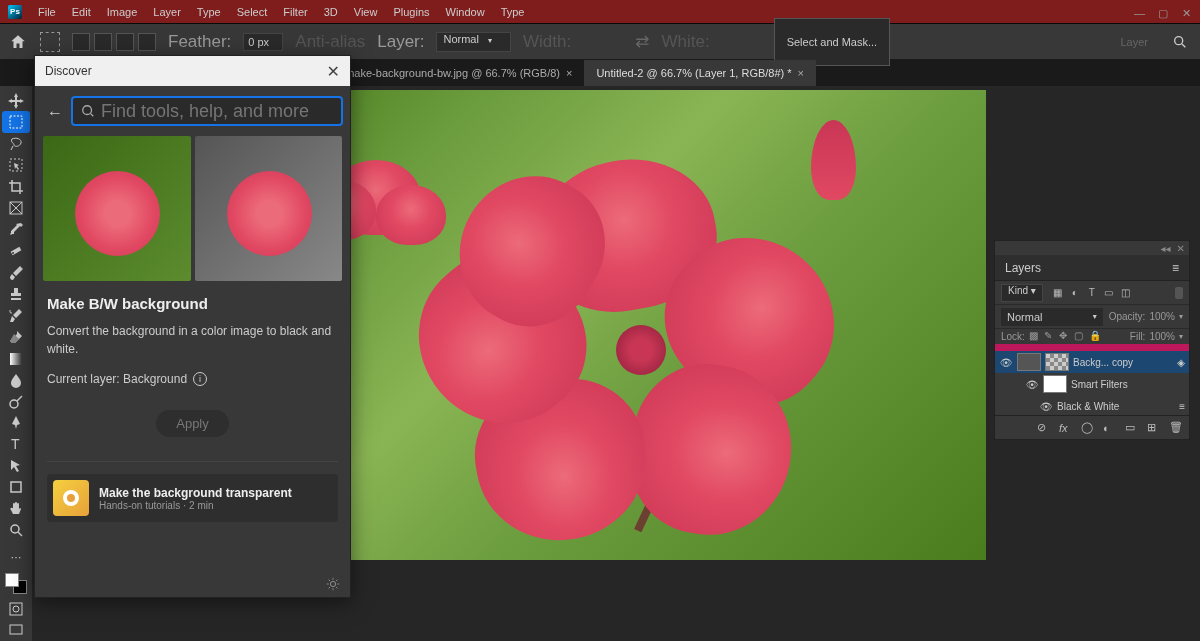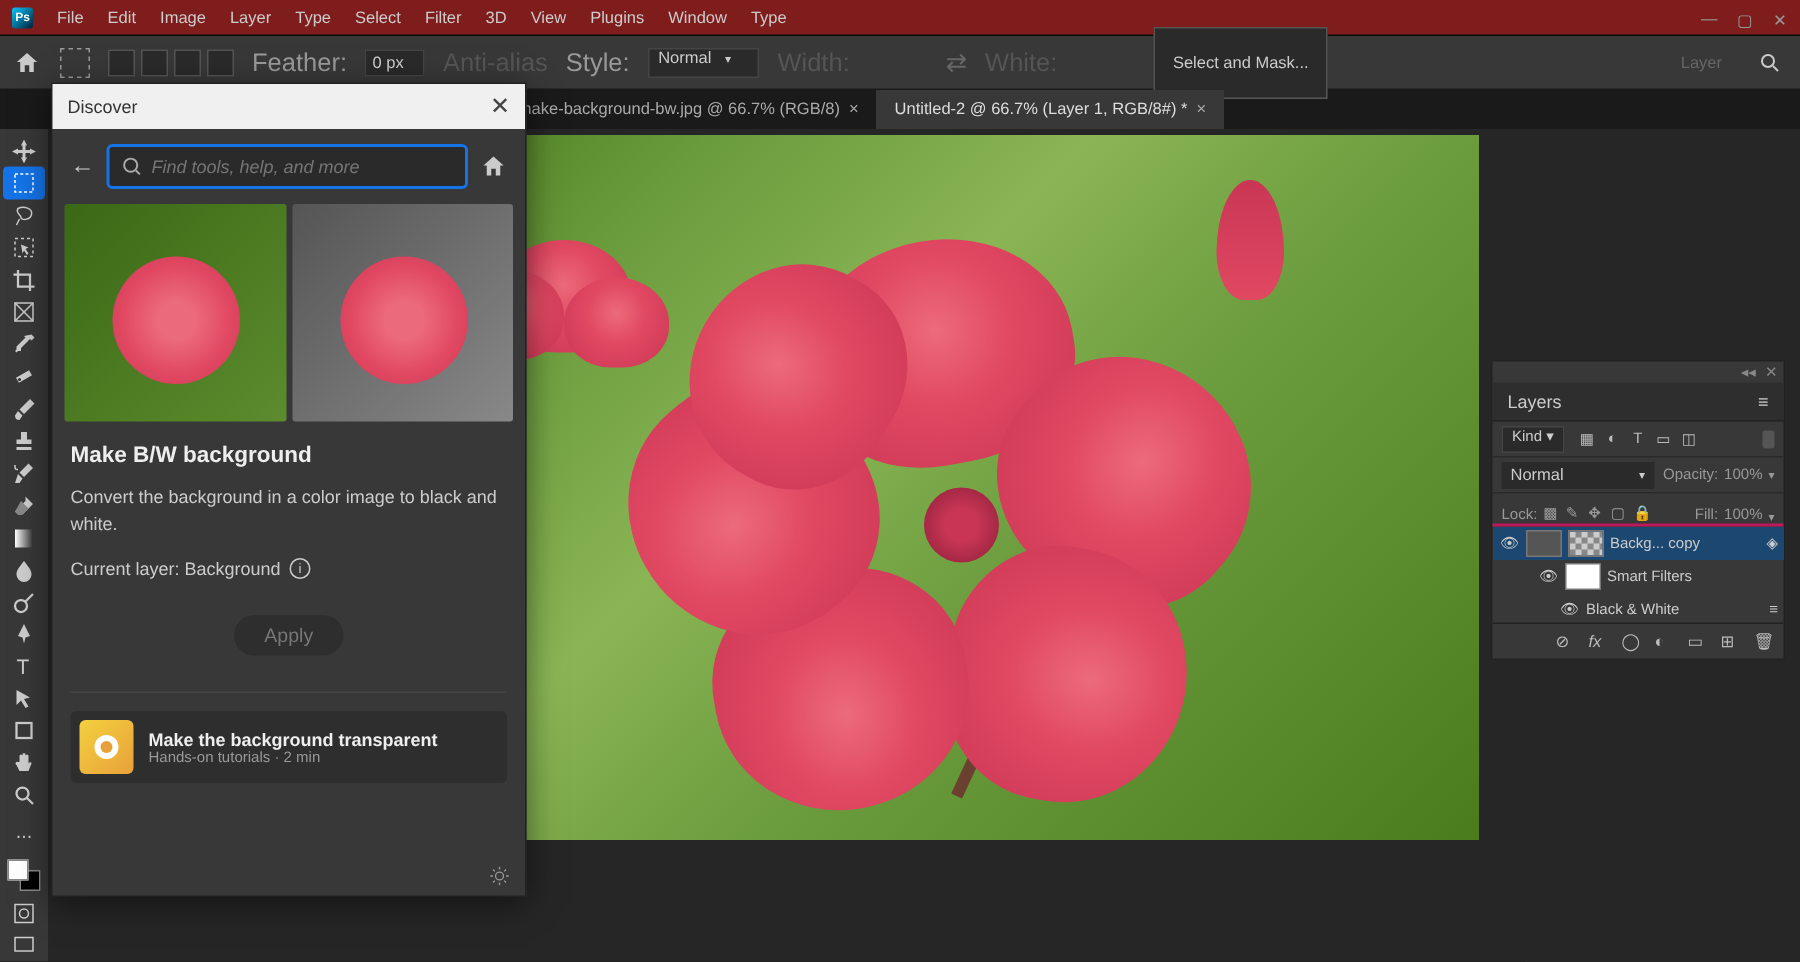--- a/index.html
+++ b/index.html
@@ -39,21 +39,21 @@
 .flower-center{position:absolute;width:50px;height:50px;left:200px;top:175px;background:radial-gradient(circle,#c93655 30%,#8b1e3a 100%);border-radius:50%}
 .flower2{position:absolute;width:160px;height:140px;left:50px;top:40px}
 .bud{position:absolute;width:45px;height:80px;right:130px;top:30px;background:linear-gradient(180deg,#c93655 0%,#e14862 100%);border-radius:50% 50% 40% 40% / 60% 60% 40% 40%}
 .stem{position:absolute;width:8px;height:200px;background:#6b4030;left:430px;top:250px;transform:rotate(25deg)}
 .discover-panel{position:absolute;left:34px;top:55px;width:317px;height:543px;background:#383838;border:1px solid #222;box-shadow:0 4px 20px rgba(0,0,0,0.5);z-index:100;display:flex;flex-direction:column}
 .discover-header{height:30px;background:#f0f0f0;display:flex;align-items:center;padding:0 10px;color:#333;font-size:12px}
 .discover-close{margin-left:auto;cursor:pointer;font-size:16px;color:#444}
 .discover-search-row{display:flex;align-items:center;padding:10px 12px;gap:8px}
 .back-arrow{width:16px;color:#ccc;cursor:pointer;font-size:16px}
 .search-box{flex:1;height:30px;background:#2a2a2a;border:2px solid #1473e6;border-radius:4px;display:flex;align-items:center;padding:0 8px;gap:6px}
-.search-input{flex:1;background:transparent;border:none;color:#fdba74;font-size:12px;outline:none;font-style:italic}
+.search-input{flex:1;background:transparent;border:none;color:#fdba74;font-size:18px;outline:none;}
 .home-small{width:18px;color:#ccc;cursor:pointer}
 .preview-row{display:flex;padding:0 8px;gap:4px}
 .preview{width:150px;height:145px;position:relative;overflow:hidden;border-radius:2px}
 .preview-bg-color{background:linear-gradient(135deg,#3a6815,#5c8c2e)}
 .preview-bg-bw{background:linear-gradient(135deg,#555,#888)}
 .preview-flower{position:absolute;width:85px;height:85px;left:32px;top:35px;background:radial-gradient(circle,#ec6b7a 20%,#e14862 60%,#c93655 100%);border-radius:50%}
 .discover-content{padding:14px 12px;flex:1}
 .discover-title{font-size:15px;font-weight:600;color:#eee;margin-bottom:10px}
 .discover-desc{font-size:12px;color:#ccc;line-height:1.5;margin-bottom:14px}
 .discover-layer{font-size:12px;color:#ccc;display:flex;align-items:center;gap:6px}
@@ -71,21 +71,21 @@
 .layers-hdr{height:14px;display:flex;justify-content:flex-end;align-items:center;padding:0 4px;gap:6px}
 .layers-hdr-icon{cursor:pointer;color:#888;font-size:10px}
 .layers-tab{height:26px;background:#2e2e2e;display:flex;align-items:center;padding:0 10px;font-size:12px;color:#ccc;border-bottom:1px solid #222}
 .layers-filter{height:24px;display:flex;align-items:center;padding:0 6px;gap:4px;border-bottom:1px solid #2a2a2a}
 .filter-dd{background:#2a2a2a;border:1px solid #444;color:#ccc;font-size:10px;height:18px;padding:0 6px;flex:0 0 auto}
 .filter-icons{display:flex;gap:3px;margin-left:4px}
 .filter-icon{width:14px;height:14px;cursor:pointer;display:flex;align-items:center;justify-content:center;color:#bbb;font-size:10px}
 .layers-blend{height:24px;display:flex;align-items:center;padding:0 6px;gap:6px;border-bottom:1px solid #2a2a2a}
 .blend-dd{flex:1;background:#2a2a2a;color:#ccc;font-size:11px;height:18px;padding:0 6px;display:flex;align-items:center;justify-content:space-between}
 .opacity-box{display:flex;align-items:center;gap:4px;font-size:10px;color:#999}
-.layers-lock{height:22px;display:flex;align-items:flex-end;padding:0 6px;gap:4px;font-size:10px;color:#999;border-bottom:2px solid #be185d}
+.layers-lock{height:22px;display:flex;align-items:center;padding:0 6px;gap:4px;font-size:10px;color:#999;border-bottom:7px solid #be185d}
 .lock-icons{display:flex;gap:2px}
 .lock-icon{width:13px;height:13px;cursor:pointer;color:#999}
 .layers-list{height:64px;overflow:auto}
 .layer-row{height:22px;display:flex;align-items:center;padding:0 4px;gap:4px;font-size:10px;color:#ccc;cursor:pointer}
 .layer-row.sel{background:#1c4770}
 .eye{width:14px;text-align:center;cursor:pointer}
 .layer-thumb{width:24px;height:18px;background:#555;border:1px solid #777}
 .layer-thumb.trans{background:repeating-conic-gradient(#888 0% 25%,#ccc 0% 50%) 0 0/8px 8px}
 .layers-footer{height:24px;display:flex;align-items:center;justify-content:flex-end;padding:0 6px;gap:8px;border-top:1px solid #222}
 .lf-icon{width:14px;cursor:pointer;color:#bbb;font-size:11px}
@@ -122,21 +122,21 @@
   <div class="tool-active"></div>
   <div class="shape-buttons">
     <div class="shape-btn"></div>
     <div class="shape-btn"></div>
     <div class="shape-btn"></div>
     <div class="shape-btn"></div>
   </div>
   <span class="opt-label">Feather:</span>
   <input class="opt-input" value="0 px" style="">
   <span class="opt-label" style="color:#555">Anti-alias</span>
-  <span class="opt-label">Style:</span>
+  <span class="opt-label">Layer:</span>
   <div class="opt-dropdown"><span>Normal</span> <span style="font-size:8px;margin-left:6px">▾</span></div>
   <span class="opt-label" style="color:#555">Width:</span>
   <span style="width:40px"></span>
   <span class="opt-label" style="color:#666">⇄</span>
   <span class="opt-label" style="color:#555">White:</span>
   <span style="width:40px"></span>
   <button class="select-mask-btn">Select and Mask...</button>
   <span class="share-btn">Layer</span>
   <svg class="search-icon" viewBox="0 0 24 24">
       <circle cx="10" cy="10" r="6" fill="none" stroke="#ccc" stroke-width="2"></circle>

